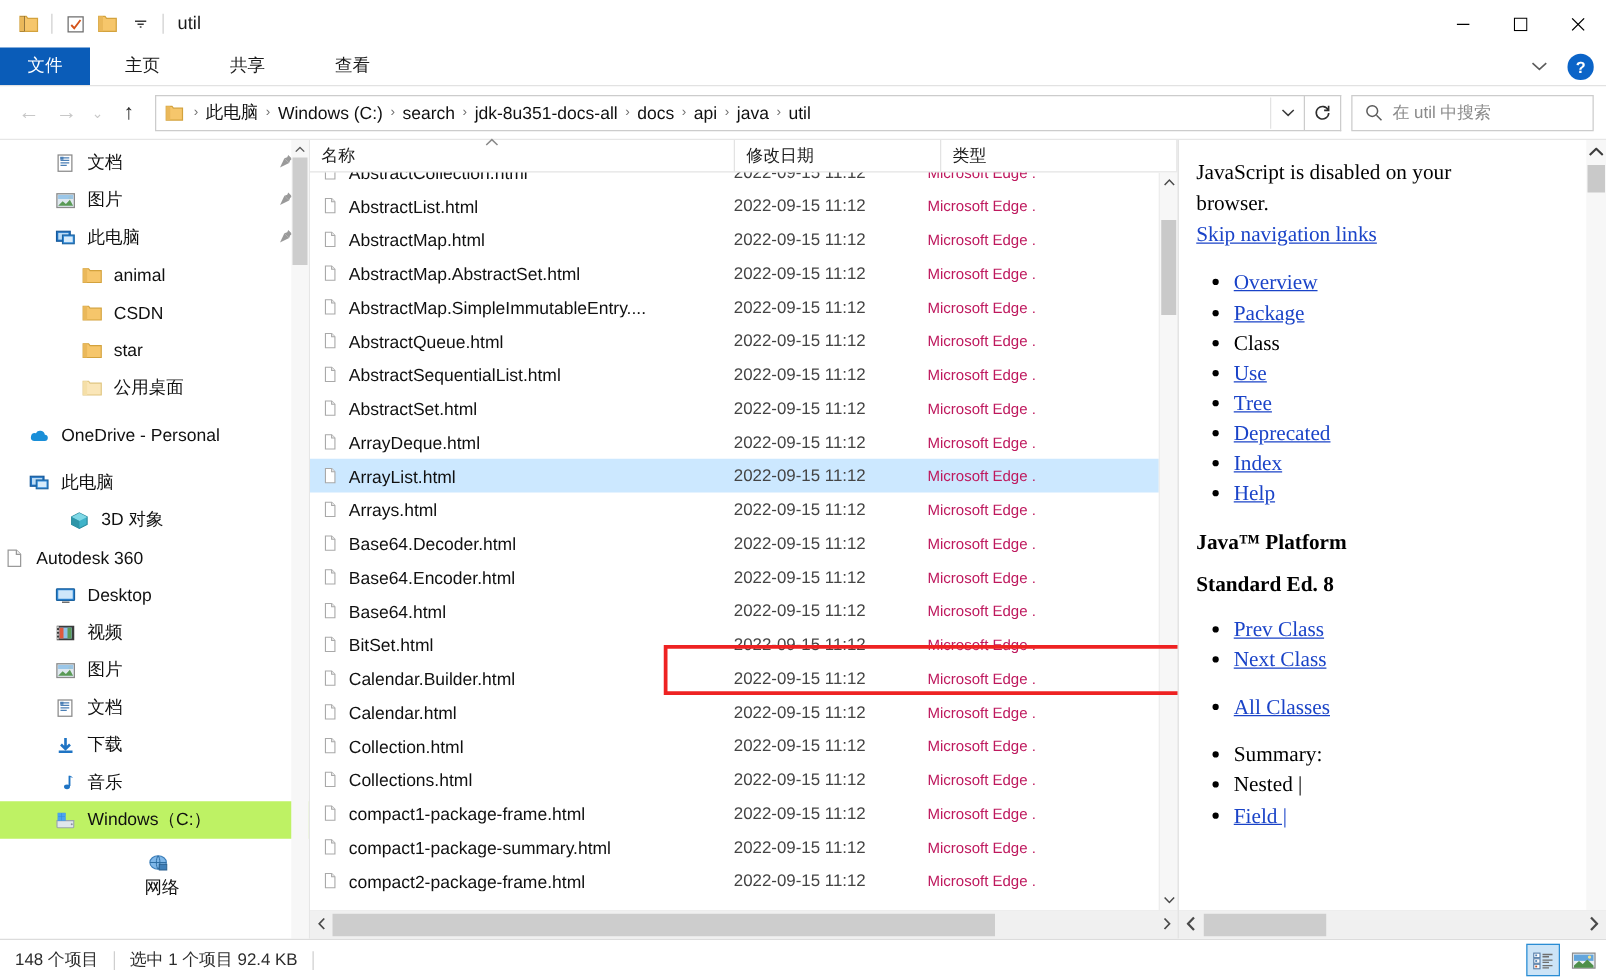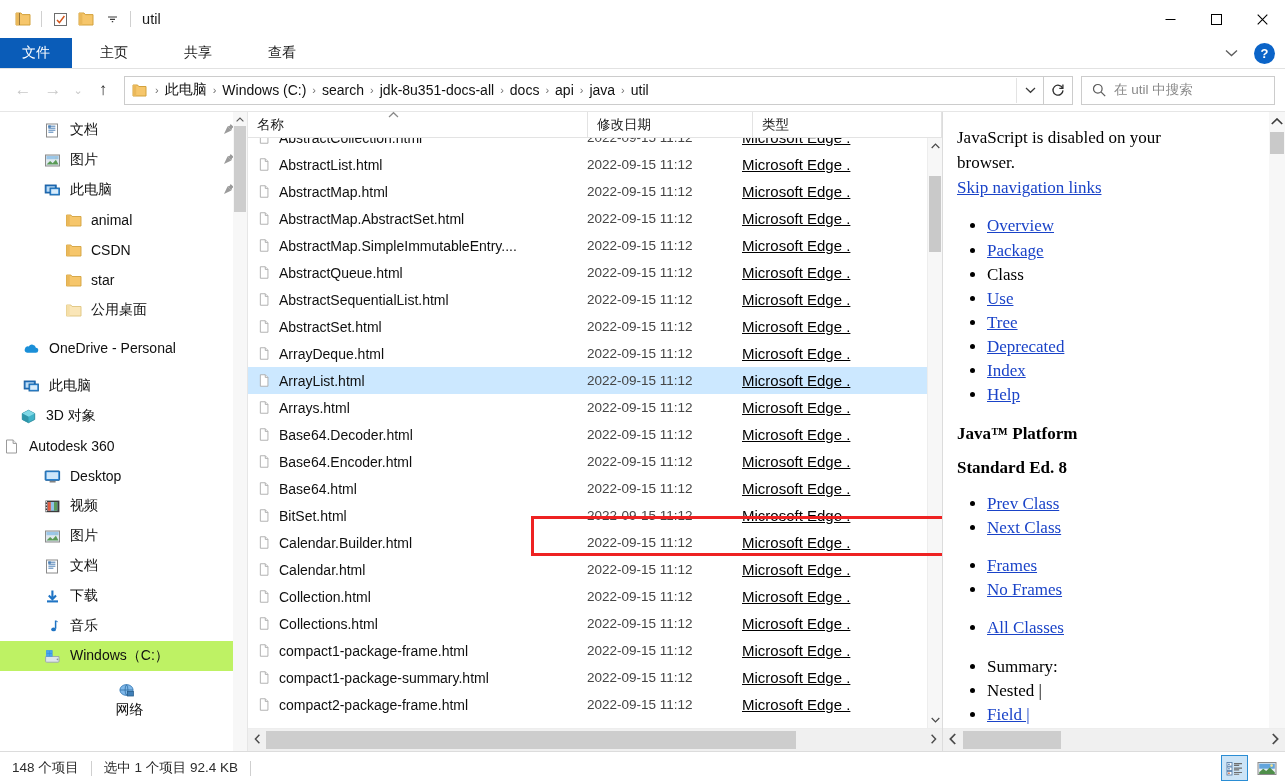--- a/index.html
+++ b/index.html
@@ -212,22 +212,22 @@
     width: 330px; flex: 0 0 330px;
     display: flex; align-items: center; padding-left: 9px;
     overflow: hidden; white-space: nowrap;
   }
   .fr-ico { width: 22px; flex: 0 0 22px; display: flex; align-items: center; }
   .fr-date {
     width: 155px; flex: 0 0 155px;
     color: #444444; font-size: 13.5px; white-space: nowrap;
   }
   .fr-type {
-    flex: 1 1 auto; color: #000000; font-size: 15px;
-    white-space: nowrap; overflow: hidden; text-decoration: underline;
+    flex: 1 1 auto; color: #be185d; font-size: 12px;
+    white-space: nowrap; overflow: hidden;
   }
 
   
   .annot {
     position: absolute;
     border: 3px solid #ee2222;
     pointer-events: none;
     left: 283px; top: 378px; width: 630px; height: 34px;
     z-index: 40;
   }
@@ -556,21 +556,21 @@
             <span class="nav-ico">
               <svg width="17" height="15" viewBox="0 0 17 15">
                 <rect x="1.2" y="2" width="11" height="8" fill="#1f74c4" stroke="#17599a" stroke-width="0.9"></rect>
                 <rect x="2.6" y="3.3" width="8.2" height="5.4" fill="#bcdcf6"></rect>
                 <rect x="6" y="5" width="9.4" height="7" fill="#2f8ada" stroke="#1c629f" stroke-width="0.9"></rect>
                 <rect x="7.2" y="6.2" width="7" height="4.6" fill="#d8ecfb"></rect>
               </svg>
             </span>
             <span>此电脑</span>
           </div>
-          <div class="navitem" style="padding-left: 17px; align-items: center;">
+          <div class="navitem" style="padding-left: 52px; align-items: center;">
             <span class="nav-ico">
               <svg width="17" height="15" viewBox="0 0 17 15">
                 <path d="M8.5 1.3l6.2 3.2v6l-6.2 3.2-6.2-3.2v-6z" fill="#3fb3c9" stroke="#2a8a9c" stroke-width="0.9"></path>
                 <path d="M8.5 1.3l6.2 3.2-6.2 3.2-6.2-3.2z" fill="#7fd8e6"></path>
                 <path d="M2.3 4.5l6.2 3.2v6l-6.2-3.2z" fill="#2d95a8"></path>
               </svg>
             </span>
             <span>3D 对象</span>
           </div>
           <div class="navitem" style="">
@@ -1039,24 +1039,20 @@
             <li><a href="#">Deprecated</a></li>
             <li><a href="#">Index</a></li>
             <li><a href="#">Help</a></li>
           </ul>
         <div class="prev-h">Java™ Platform</div>
         <div class="prev-h" style="margin-top:12px;">Standard Ed. 8</div>
         <ul class="prev-ul" id="prev-classnav">
             <li><a href="#">Prev Class</a></li>
             <li><a href="#">Next Class</a></li>
           </ul>
-        <ul class="prev-ul" id="prev-framenav">
-            <li><a href="#">Frames</a></li>
-            <li><a href="#">No Frames</a></li>
-          </ul>
         <ul class="prev-ul" id="prev-allclasses">
             <li><a href="#">All Classes</a></li>
           </ul>
         <ul class="prev-ul" id="prev-summary">
             <li><span>Summary:</span></li>
             <li><span>Nested |</span></li>
             <li><a href="#">Field |</a></li>
           </ul>
       </div>
       <div class="prev-vsb">

